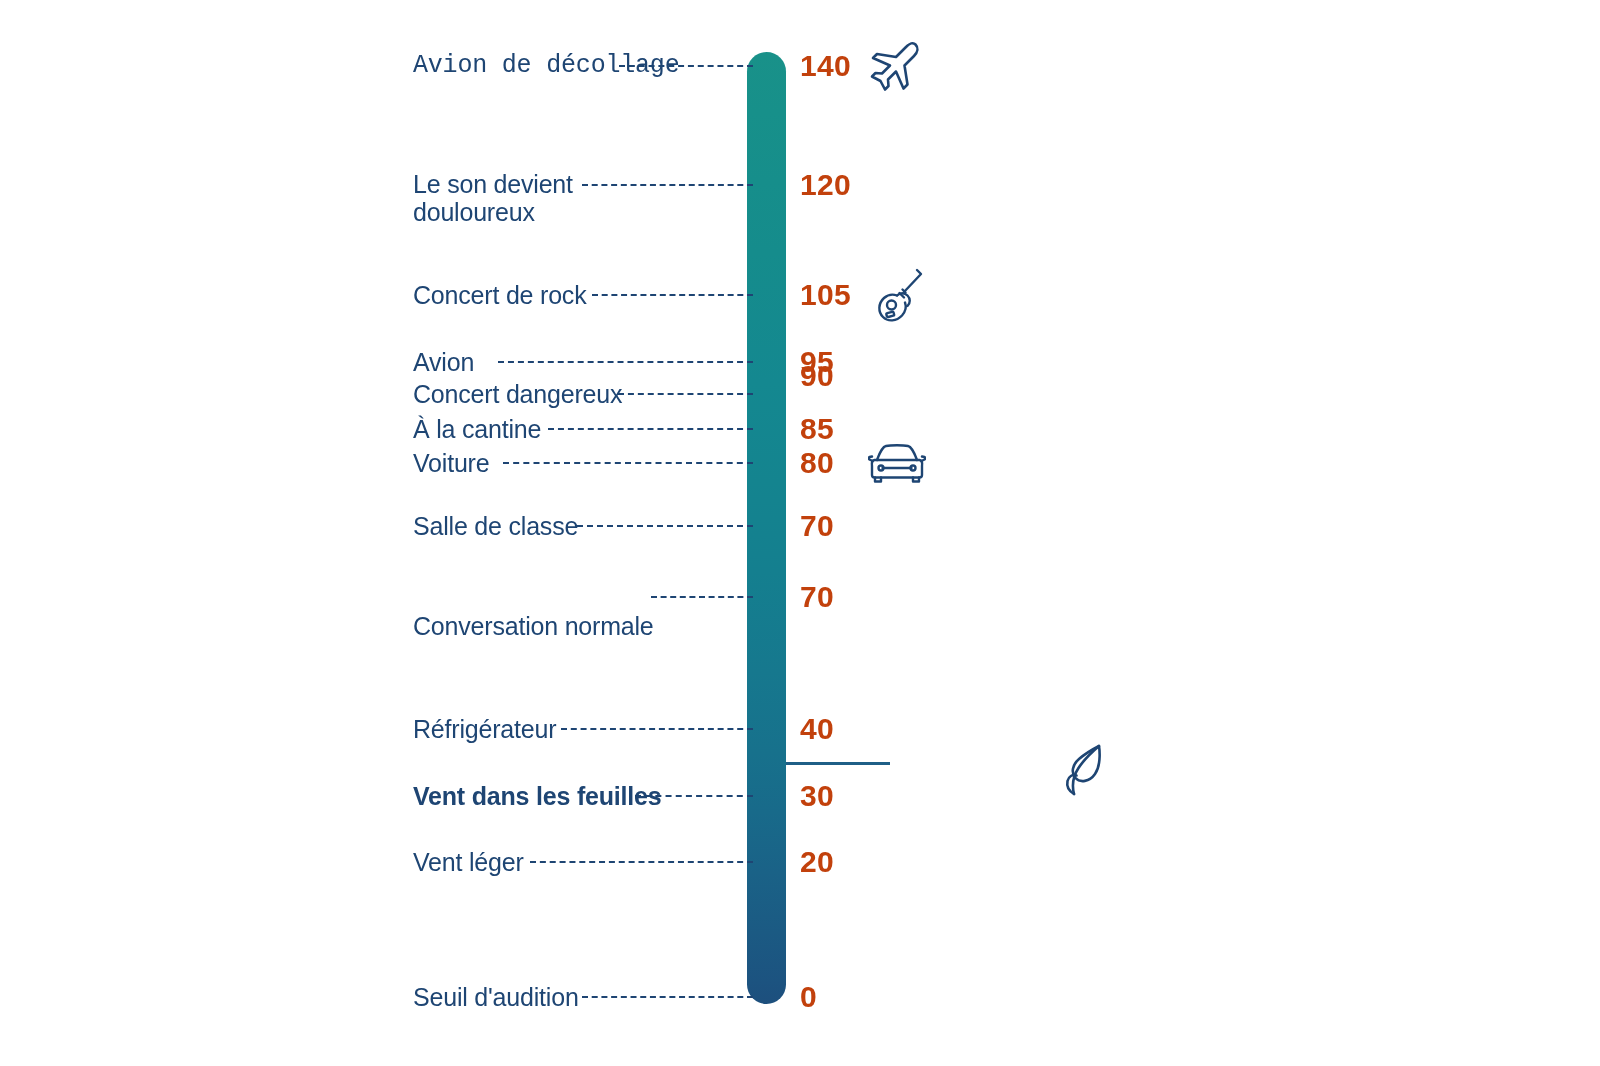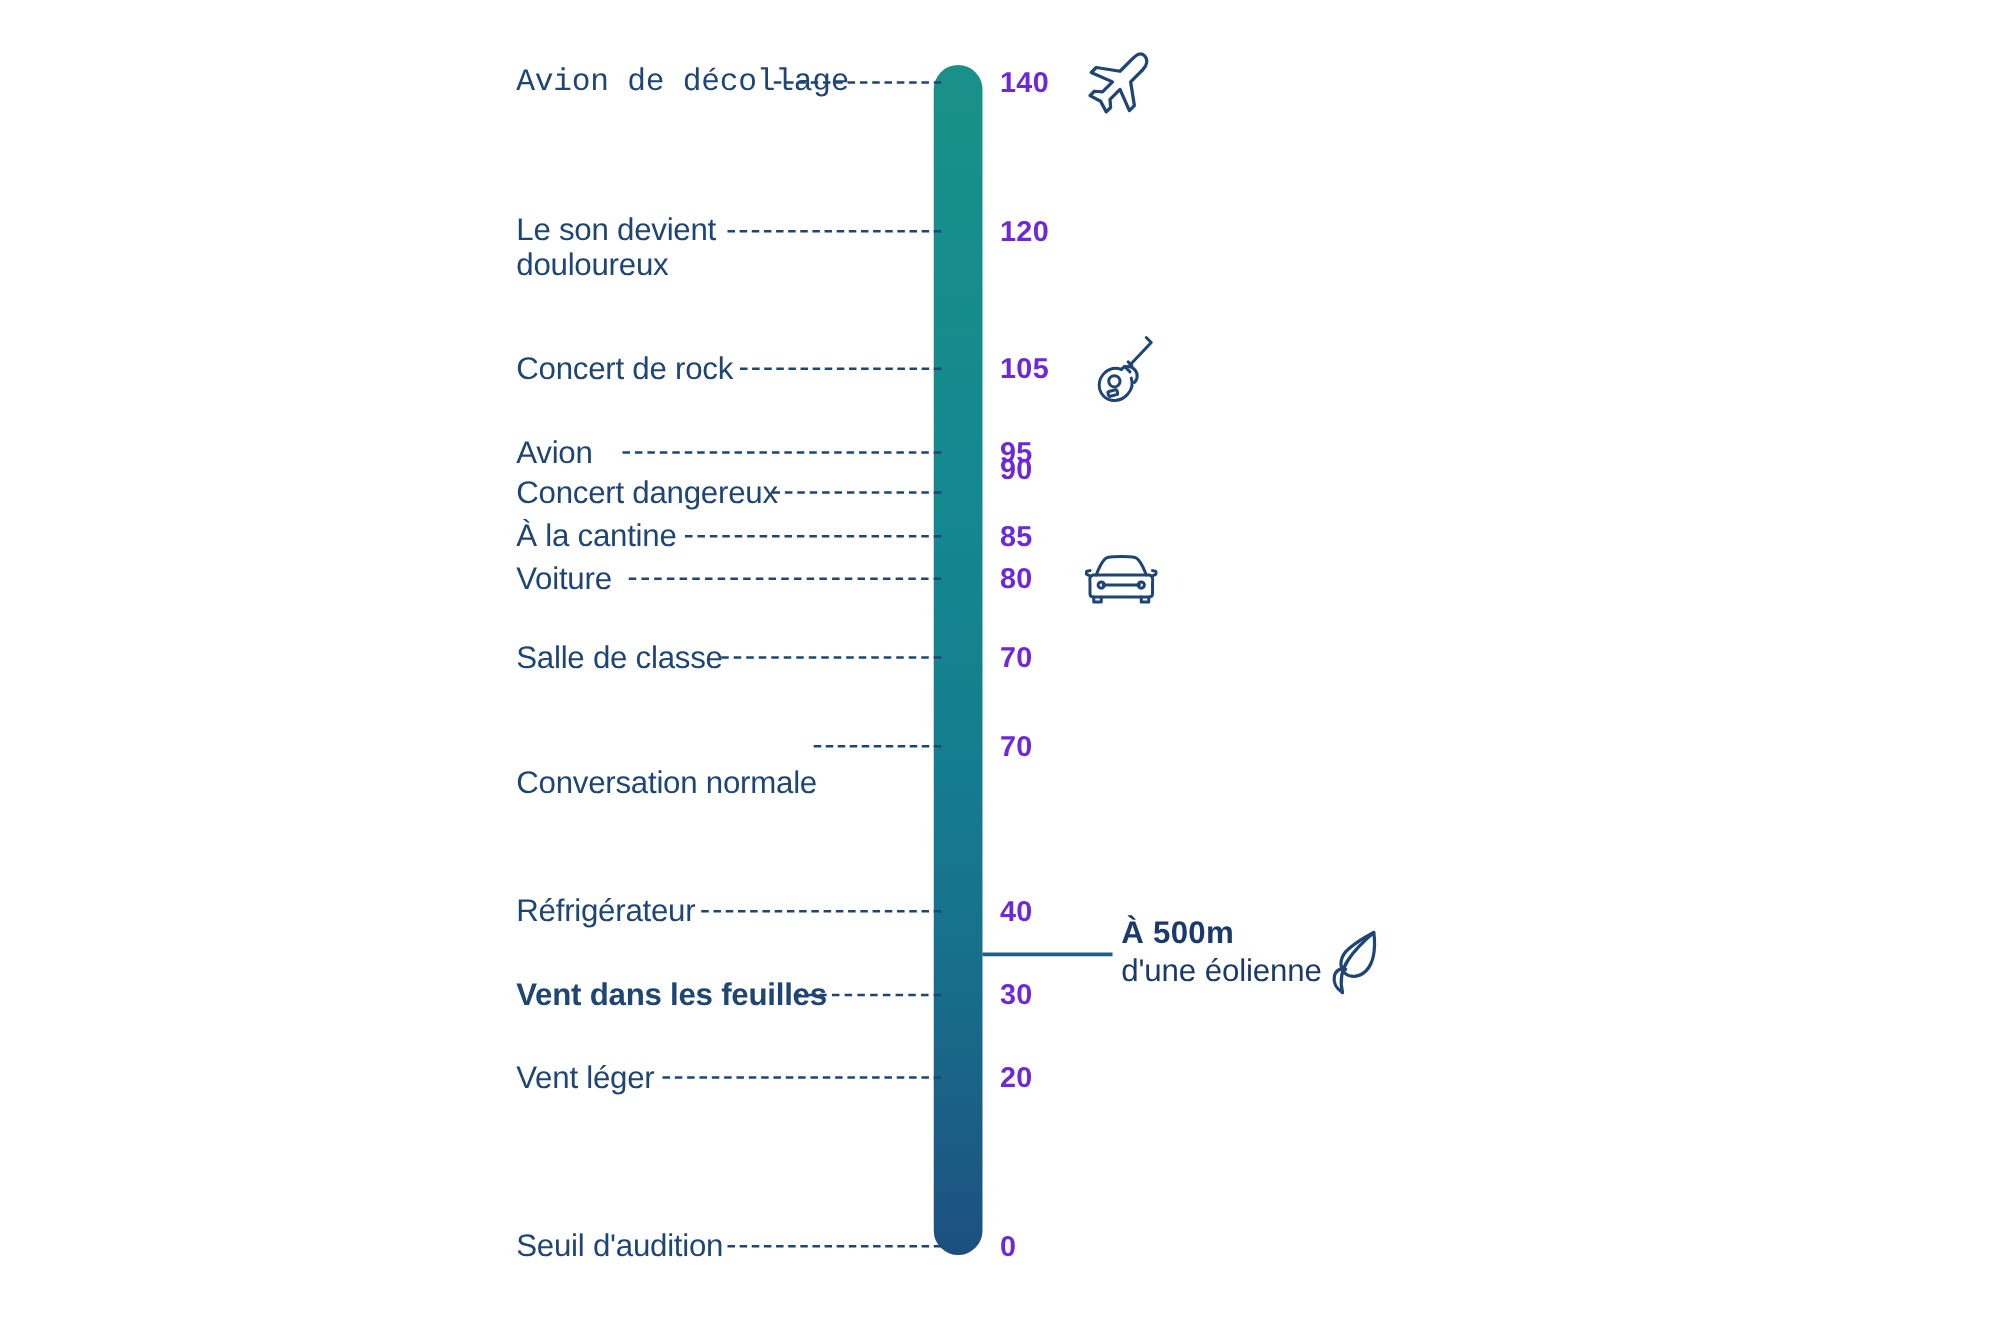--- a/index.html
+++ b/index.html
@@ -70,22 +70,22 @@
     position: absolute;
     transform: translateY(-50%);
     height: 0;
     border-top: 2.5px dashed #1e4573;
     border-top-style: dashed;
   }
   .row-value {
     position: absolute;
     left: 800px;
     transform: translateY(-50%);
-    color: #6d28d9;
-    font-size: 23px;
+    color: #c2410c;
+    font-size: 30px;
     font-weight: 700;
     letter-spacing: 0.3px;
     white-space: nowrap;
   }
 
   
   .row-icon {
     position: absolute;
     transform: translateY(-50%);
     color: #1e4573;
@@ -225,24 +225,20 @@
         <div class="row-value" style="top: 862px;">20</div>
       </div>
       <div class="row" style="top: 0px;">
         <div class="row-label" style="top: 997px;">Seuil d'audition</div>
         <div class="leader" style="left: 582px; width: 171px; top: 997px;"></div>
         <div class="row-value" style="top: 997px;">0</div>
       </div>
     </div>
 
   <div class="callout-line"></div>
-  <div class="callout-text">
-    <div class="callout-title">À 500m</div>
-    <div class="callout-sub">d'une éolienne</div>
-  </div>
   <div class="callout-icon">
     <svg width="46" height="56" viewBox="0 0 46 56" fill="none" stroke="#1e4573" stroke-width="2.6" stroke-linecap="round" stroke-linejoin="round">
       <path d="M41 4 C41 4 44 22 37 32 C31.5 40 22 41 17.5 36 C13 31 14 23 21 17 C28.5 10.5 41 4 41 4 Z"></path>
       <path d="M41 4 C41 4 27 16 20.5 26 C14.5 35 14 44 16 52"></path>
       <path d="M16 52 C11 49 8.5 44 9.5 39 C10.5 34.5 14.5 32 18.5 33.5"></path>
     </svg>
   </div>
 
 </div>
 

